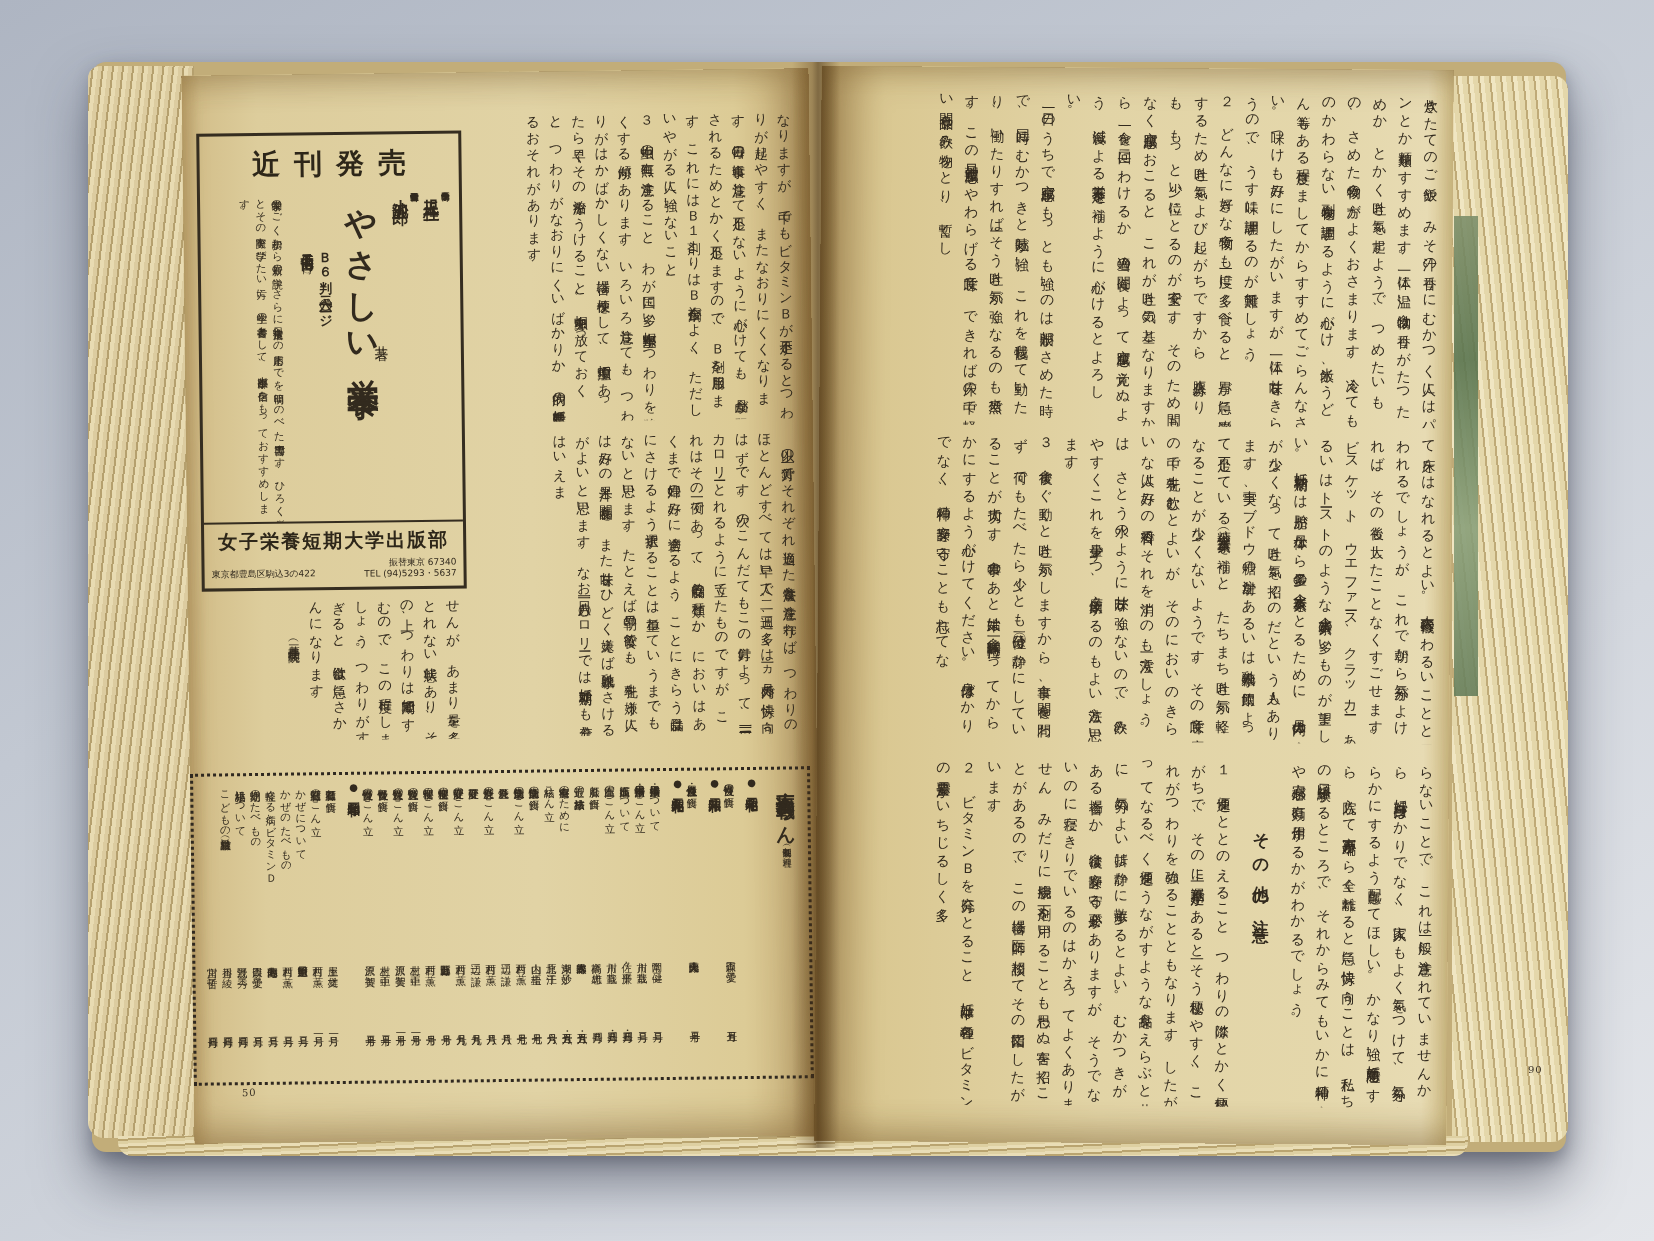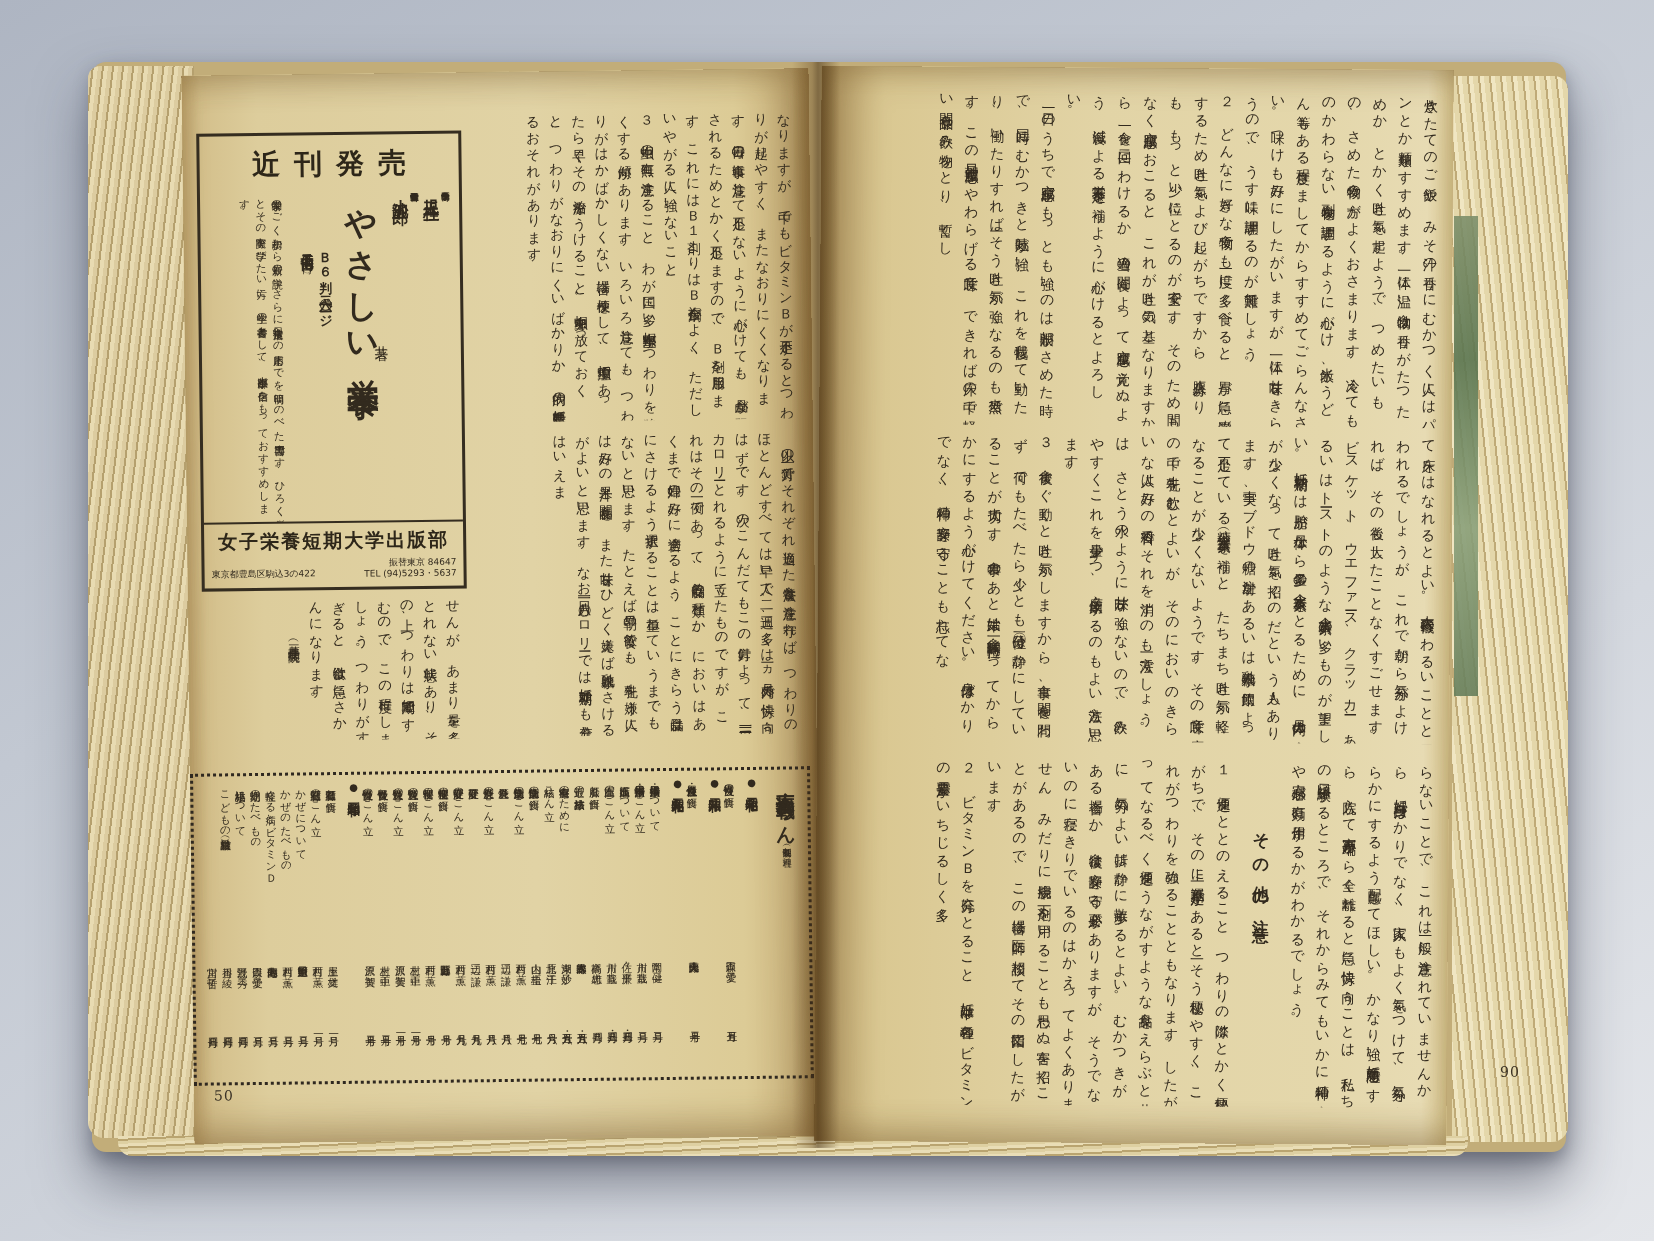--- a/index.html
+++ b/index.html
@@ -27,21 +27,21 @@
   .gutter{position:absolute;left:704px;top:12px;width:48px;height:1086px;z-index:4;pointer-events:none;
     background:linear-gradient(to right,rgba(80,50,15,0) 0%,rgba(80,50,15,.32) 42%,rgba(55,32,8,.48) 54%,rgba(80,50,15,0) 100%);}
   .vtext{position:absolute;writing-mode:vertical-rl;text-orientation:mixed;overflow:hidden;color:#322a1e;}
   .vtext p{margin:0;}
   .plist{display:contents;}
   .band{font-size:14px;line-height:25.5px;letter-spacing:1.5px;}
   .tier{font-size:13.5px;line-height:22.8px;letter-spacing:1px;}
   .section-heading{margin:0 12px;padding-top:66px;font-size:16.5px;font-weight:700;letter-spacing:7px;
     font-family:"DejaVu Sans","Liberation Sans",sans-serif;}
   .attribution{font-size:12px;text-indent:42px;letter-spacing:1px;}
-  .page-num{position:absolute;font-size:14px;letter-spacing:1px;color:#3a3226;z-index:6;}
+  .page-num{position:absolute;font-size:10px;letter-spacing:1px;color:#3a3226;z-index:6;margin-left:28px;}
   
   .ad-box{position:absolute;left:14px;top:58px;width:265px;height:458px;border:3px solid #352d20;
     display:flex;flex-direction:column;box-sizing:border-box;}
   .ad-header{text-align:center;font-family:"DejaVu Sans","Liberation Sans",sans-serif;font-weight:700;
     font-size:28px;letter-spacing:14px;padding:10px 0 2px 14px;color:#2d2619;}
   .ad-main{flex:1;display:flex;flex-direction:row-reverse;padding:2px 8px 4px;overflow:hidden;}
   .ad-authors{writing-mode:vertical-rl;width:62px;font-size:15px;}
   .ad-authors .aff{display:block;font-size:8.5px;line-height:10px;letter-spacing:0;}
   .ad-authors .nm{display:block;font-size:16px;font-weight:600;letter-spacing:3px;}
   .ad-coauthor{padding-top:148px;font-size:13.5px;letter-spacing:2px;}
@@ -124,21 +124,21 @@
               <span class="ad-postage">〒四〇円</span>
             </div>
           </div>
           <div class="ad-desc">栄養学のごく初歩から最新の学説、さらに日常食生活への応用までを簡明にのべた専門書です。ひろく栄養学とその実際を学びたい方に、学生の参考書として、本出版部が自信をもっておすすめします。</div>
         </div>
         <div class="ad-footer">
           <div class="pub-name">女子栄養短期大学出版部</div>
           <div class="pub-detail">
             <span>東京都豊島区駒込3の422</span>
             <span class="pub-right">
-              <span>振替東京 84647</span><br>
+              <span>振替東京 67340</span><br>
               <span>TEL (94)5293・5637</span>
             </span>
           </div>
         </div>
       </div>
 
       <div class="index-box">
         <div class="index-inner">
           <div class="ix-title">
             <span class="big">病人食掲載一らん</span>

